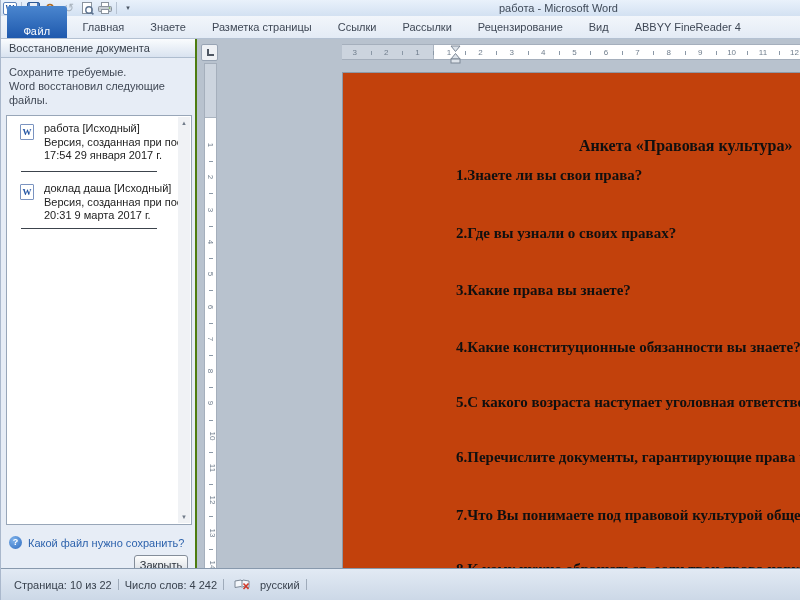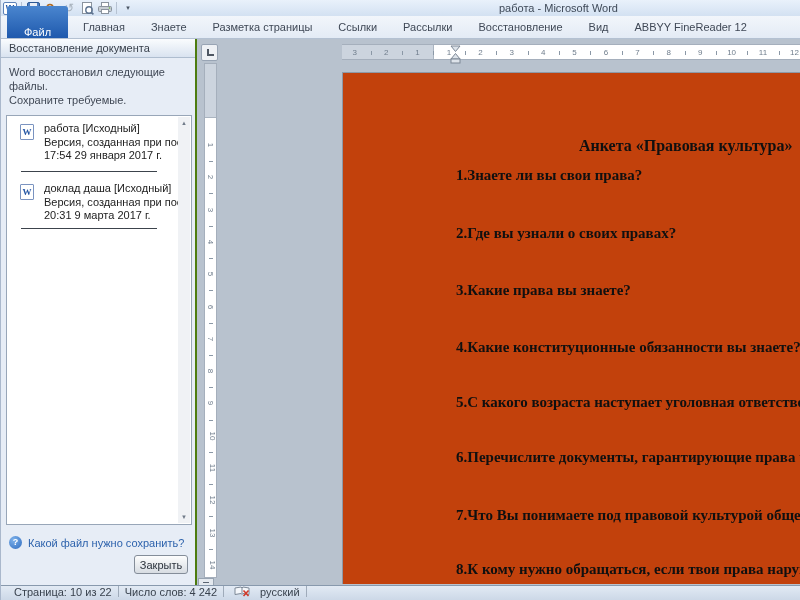--- a/index.html
+++ b/index.html
@@ -20,21 +20,21 @@
   .redo-glyph { color:#a8b2bd; }
   .qat-sep { width:1px; height:12px; background:#b6c2d2; }
   .win-title { position:absolute; left:498px; top:2px; font-size:11px; color:#3f4a59; white-space:nowrap;text-align:right; }
 
   
   .tabrow { position:absolute; left:0; top:16px; width:800px; height:23px;
             background:linear-gradient(#f2f6fb,#e3ebf5); border-bottom:1px solid #b4c1d2;
             display:flex; align-items:flex-end; padding-left:6px; }
   .tab { font-size:11px; color:#3f4856; padding:0 13px; height:21px; line-height:21px; white-space:nowrap; cursor:default; }
   .tab.active { background:linear-gradient(#4a86cf,#1f59ad); color:#fff; border-radius:3px 3px 0 0;
-                padding:16px 17px; margin-right:2px; }
+                padding:16px 17px; margin-right:2px;font-family:Liberation Mono, monospace; }
 
   
   .pane { position:absolute; left:0; top:39px; width:196px; height:546px;
           background:#e7edf6; border-right:2px solid #4d7c0f; }
   .pane-header { height:19px; line-height:19px; padding-left:8px; font-size:11px; color:#38404b;
                  background:linear-gradient(#fafcfe,#d9e3f0); border-bottom:1px solid #aebdcf; }
   .pane-msg { padding:7px 8px 0 8px; font-size:11px; color:#404855; line-height:14px; }
   .pane-files-heading { margin:12px 8px 0 8px; font-size:11.5px; font-weight:bold; color:#333a44;
                         padding-bottom:4px; border-bottom:1px solid #4a5460; }
   .file-list { position:absolute; left:5px; top:76px; width:186px; height:410px;
@@ -76,23 +76,23 @@
   .indent-marker { position:absolute; left:108px; top:0; cursor:pointer; }
 
   
   .page { position:absolute; left:341px; top:72px; width:459px; height:512px; background:#c2410c;
           border-left:1px solid #8e99a6; border-top:1px solid #8e99a6; overflow:hidden;
           font-family:"Liberation Serif", serif; font-weight:bold; color:#101010; }
   .doc-title { position:absolute; left:236px; top:64px; font-size:16px; white-space:nowrap; }
   .question { position:absolute; left:113px; font-size:15px; white-space:nowrap; }
 
   
-  .statusbar { position:absolute; left:0; bottom:0; width:800px; height:15px;
+  .statusbar { position:absolute; left:0; bottom:0; width:800px; height:32px;
                background:linear-gradient(#e2eaf4,#ccd8e7); border-top:1px solid #8899ad;
-               display:flex; align-items:flex-start; font-size:11px; color:#39424e; padding-left:7px; }
+               display:flex; align-items:center; font-size:11px; color:#39424e; padding-left:7px; }
   .status-item { padding:0 6px; white-space:nowrap; cursor:default; }
   .status-sep { width:1px; height:11px; background:#9fabba; }
   .spell-icon { margin:0 4px 0 10px; display:flex; align-items:center; }
   .ruler-stub { position:absolute; left:197px; top:578px; width:16px; height:8px;
                 background:#e4e9ef; border:1px solid #98a4b2; }
   .ruler-stub::after { content:""; position:absolute; left:4px; top:3px; width:6px; height:1px; background:#596472; }
 </style>
 </head>
 <body>
 
@@ -141,30 +141,30 @@
     <div class="win-title">работа - Microsoft Word</div>
   </div>
 
   <div class="tabrow">
     <div class="tab active">Файл</div>
     <div class="tab">Главная</div>
     <div class="tab">Знаете</div>
     <div class="tab">Разметка страницы</div>
     <div class="tab">Ссылки</div>
     <div class="tab">Рассылки</div>
-    <div class="tab">Восстановление</div>
+    <div class="tab">Рецензирование</div>
     <div class="tab">Вид</div>
-    <div class="tab">ABBYY FineReader 12</div>
+    <div class="tab">ABBYY FineReader 4</div>
   </div>
 
   <div class="pane">
     <div class="pane-header">Восстановление документа</div>
     <div class="pane-msg">
+      <div>Сохраните требуемые.</div>
       <div>Word восстановил следующие файлы.</div>
-      <div>Сохраните требуемые.</div>
     </div>
     <div class="pane-files-heading">Доступные файлы</div>
 
     <div class="file-list">
       <div class="file-item" style="top:6px;">
         <span class="file-icon">W</span>
         <div class="file-text">
           <div>работа  [Исходный]</div>
           <div>Версия, созданная при посл...</div>
           <div>17:54 29 января 2017 г.</div>

